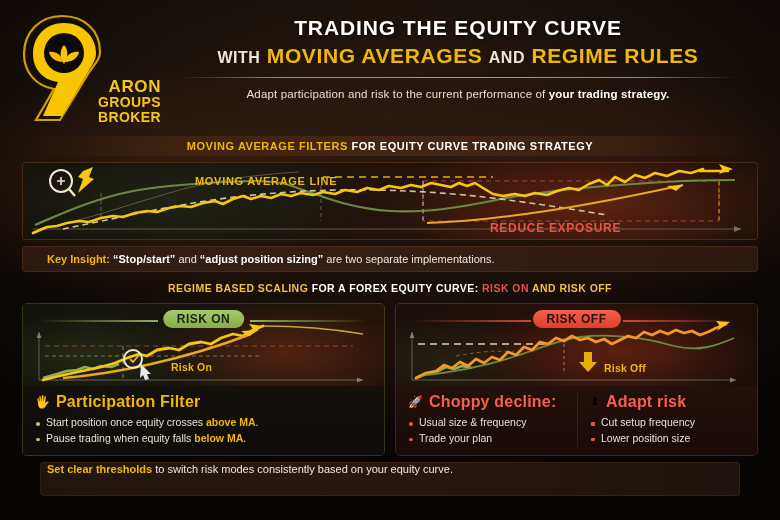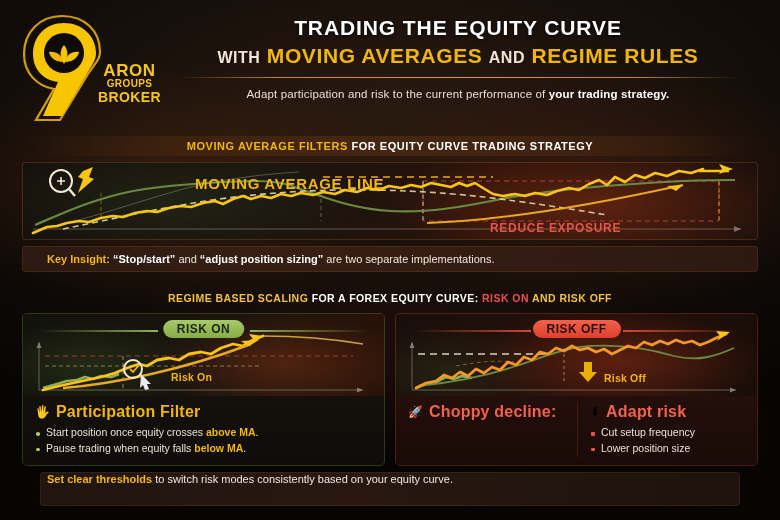--- a/index.html
+++ b/index.html
@@ -25,25 +25,25 @@
     pointer-events: none;
   }
   #stage > * { position: relative; }
 
   
   .header { display:flex; align-items:flex-start; padding: 6px 14px 0 10px; height:132px; }
 
   .logo-wrap { width:140px; flex:0 0 140px; position:relative; height:128px; }
   .logo-mark { position:absolute; left:6px; top:6px; width:92px; height:112px; }
   .brandtext {
-    position:absolute; left:88px; top:56px;
-    color:#F5C518; line-height:1.02; text-align:center;
+    position:absolute; left:88px; top:72px;
+    color:#F5C518; line-height:1.02; text-align:right;
   }
   .brandtext .b1 { font-size:17px; font-weight:700; letter-spacing:.6px; }
-  .brandtext .b2 { font-size:10px; font-weight:600; letter-spacing:.4px; }
+  .brandtext .b2 { font-size:14px; font-weight:600; letter-spacing:.4px; }
   .brandtext .b3 { font-size:14px; font-weight:600; letter-spacing:.4px; }
 
   .titles { flex:1; text-align:center; padding-top:10px; }
   .title-1 {
     font-size:21px; font-weight:700; color:#ffffff; letter-spacing:.9px;
     text-shadow:0 1px 3px rgba(0,0,0,.8);
   }
   .title-2 {
     margin-top:4px; font-size:21px; font-weight:700; letter-spacing:.6px; color:#efe6d6;
   }
@@ -74,41 +74,41 @@
     background:
       radial-gradient(ellipse 300px 90px at 78% 55%, rgba(140,50,22,.55), transparent 70%),
       radial-gradient(ellipse 260px 80px at 20% 50%, rgba(40,48,26,.55), transparent 72%),
       linear-gradient(90deg,#14110c 0%, #1a140e 35%, #2a1209 65%, #1b0f0a 100%);
     position:relative;
   }
   .chart-panel svg, .mini-card svg { display:block; }
 
   .label-ma {
     position:absolute; left:172px; top:12px;
-    font-size:15px; font-weight:700; letter-spacing:.7px; color:#F2B705;
+    font-size:11px; font-weight:700; letter-spacing:.7px; color:#F2B705;
   }
   .label-reduce {
     position:absolute; left:467px; top:58px;
     font-size:12px; font-weight:700; letter-spacing:.7px; color:#E8524A;
   }
 
   
   .keybar {
     margin:6px 22px 0; height:26px; display:flex; align-items:center;
     padding-left:24px; border-radius:4px;
     background:linear-gradient(90deg, rgba(45,26,18,.95) 0%, rgba(58,32,20,.92) 35%, rgba(48,26,18,.9) 100%);
     border:1px solid rgba(130,80,40,.28);
   }
   .keybar .t { font-size:11px; color:#efe7da; }
   .keybar .t b.k { color:#F2B705; font-weight:700; }
   .keybar .t b.w { color:#ffffff; font-weight:700; }
 
   
   .regime-banner {
-    margin:16px 22px 0; height:20px;
+    margin:6px 22px 0; height:20px;
     display:flex; align-items:center; justify-content:center;
   }
   .regime-banner .t { font-size:10.5px; font-weight:700; letter-spacing:.45px; color:#ffffff; }
   .regime-banner .t .gold { color:#F2C240; }
   .regime-banner .t .red { color:#E8524A; }
 
   
   .cards { margin:5px 22px 0; display:flex; gap:10px; }
   .card { flex:1; border-radius:5px; overflow:hidden; }
   .card.on  { border:1px solid rgba(110,140,60,.38); }
@@ -384,20 +384,24 @@
         <div class="inline-tag off">Risk Off</div>
       </div>
 
       <div class="list-block off">
         <div class="cols2">
           <div>
             <div class="lb-head">
               <span class="lb-ico">🚀</span>
               <span class="lb-title red">Choppy decline:</span>
             </div>
+            <ul class="lb red">
+              <li>Usual size &amp; frequency</li>
+              <li>Trade your plan</li>
+            </ul>
           </div>
           <div>
             <div class="lb-head">
               <span class="lb-ico">⬇</span>
               <span class="lb-title red">Adapt risk</span>
             </div>
             <ul class="lb redsq">
               <li>Cut setup frequency</li>
               <li>Lower position size</li>
             </ul>

